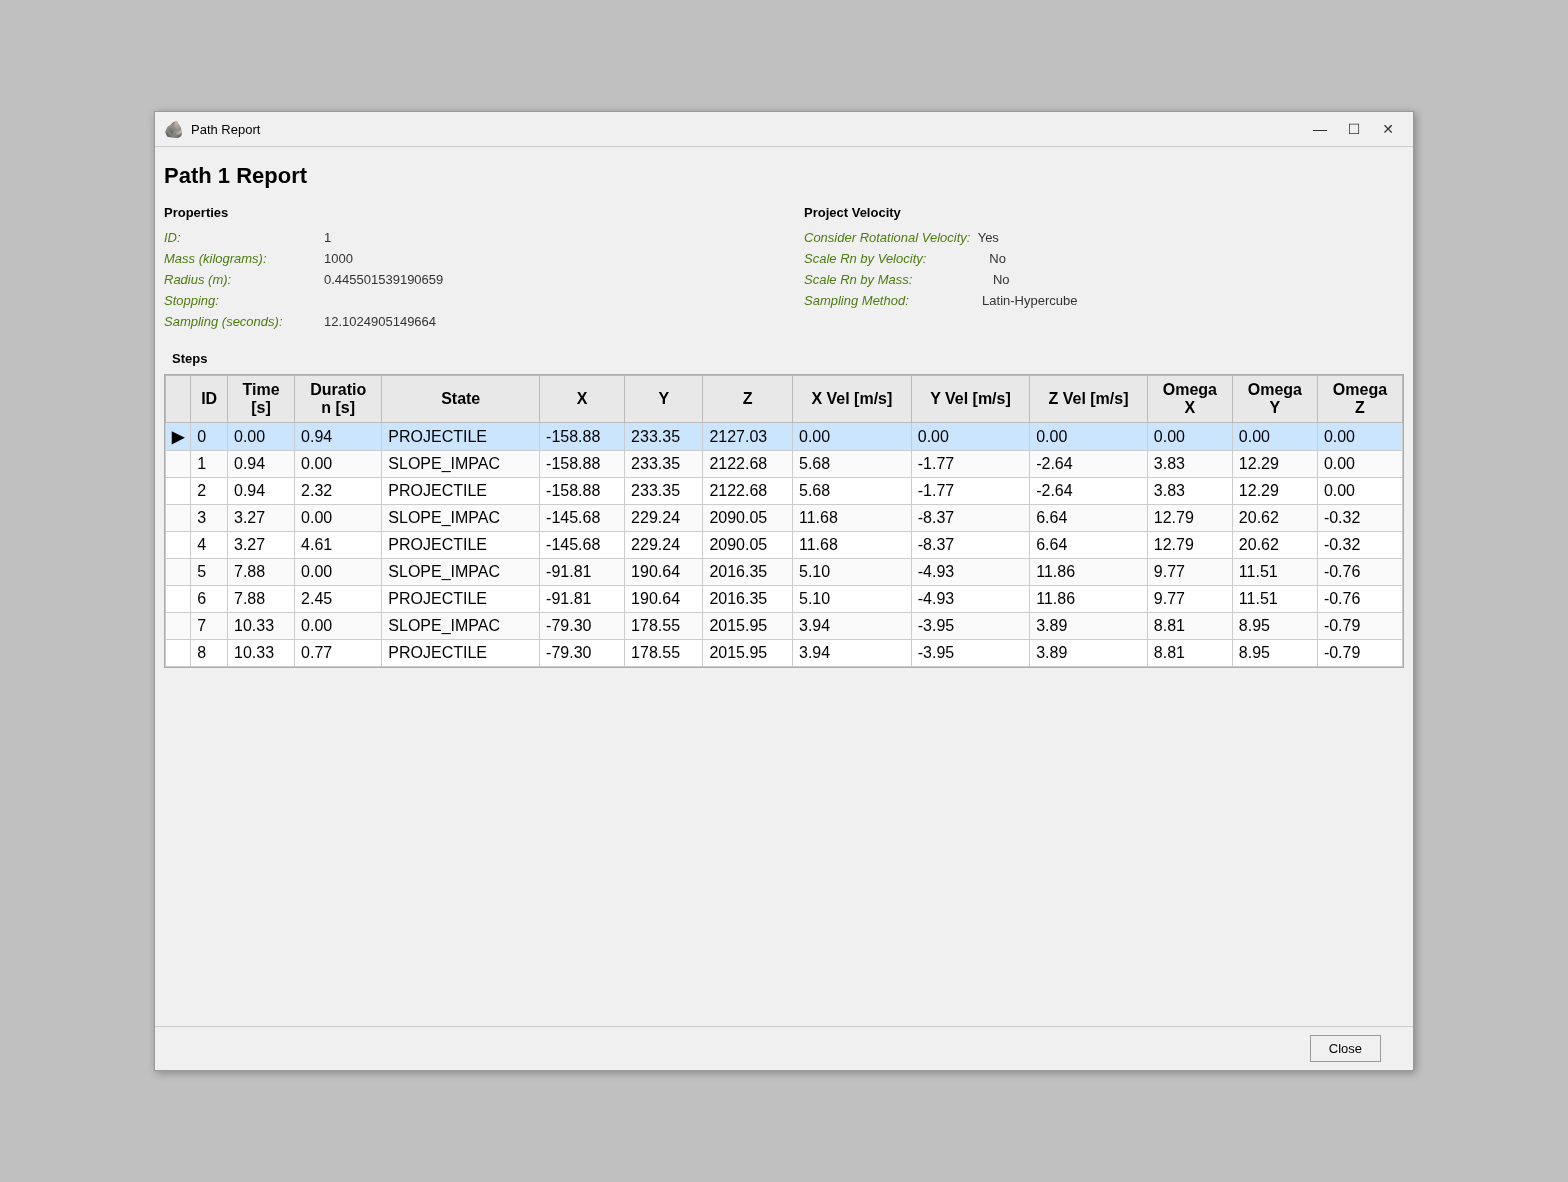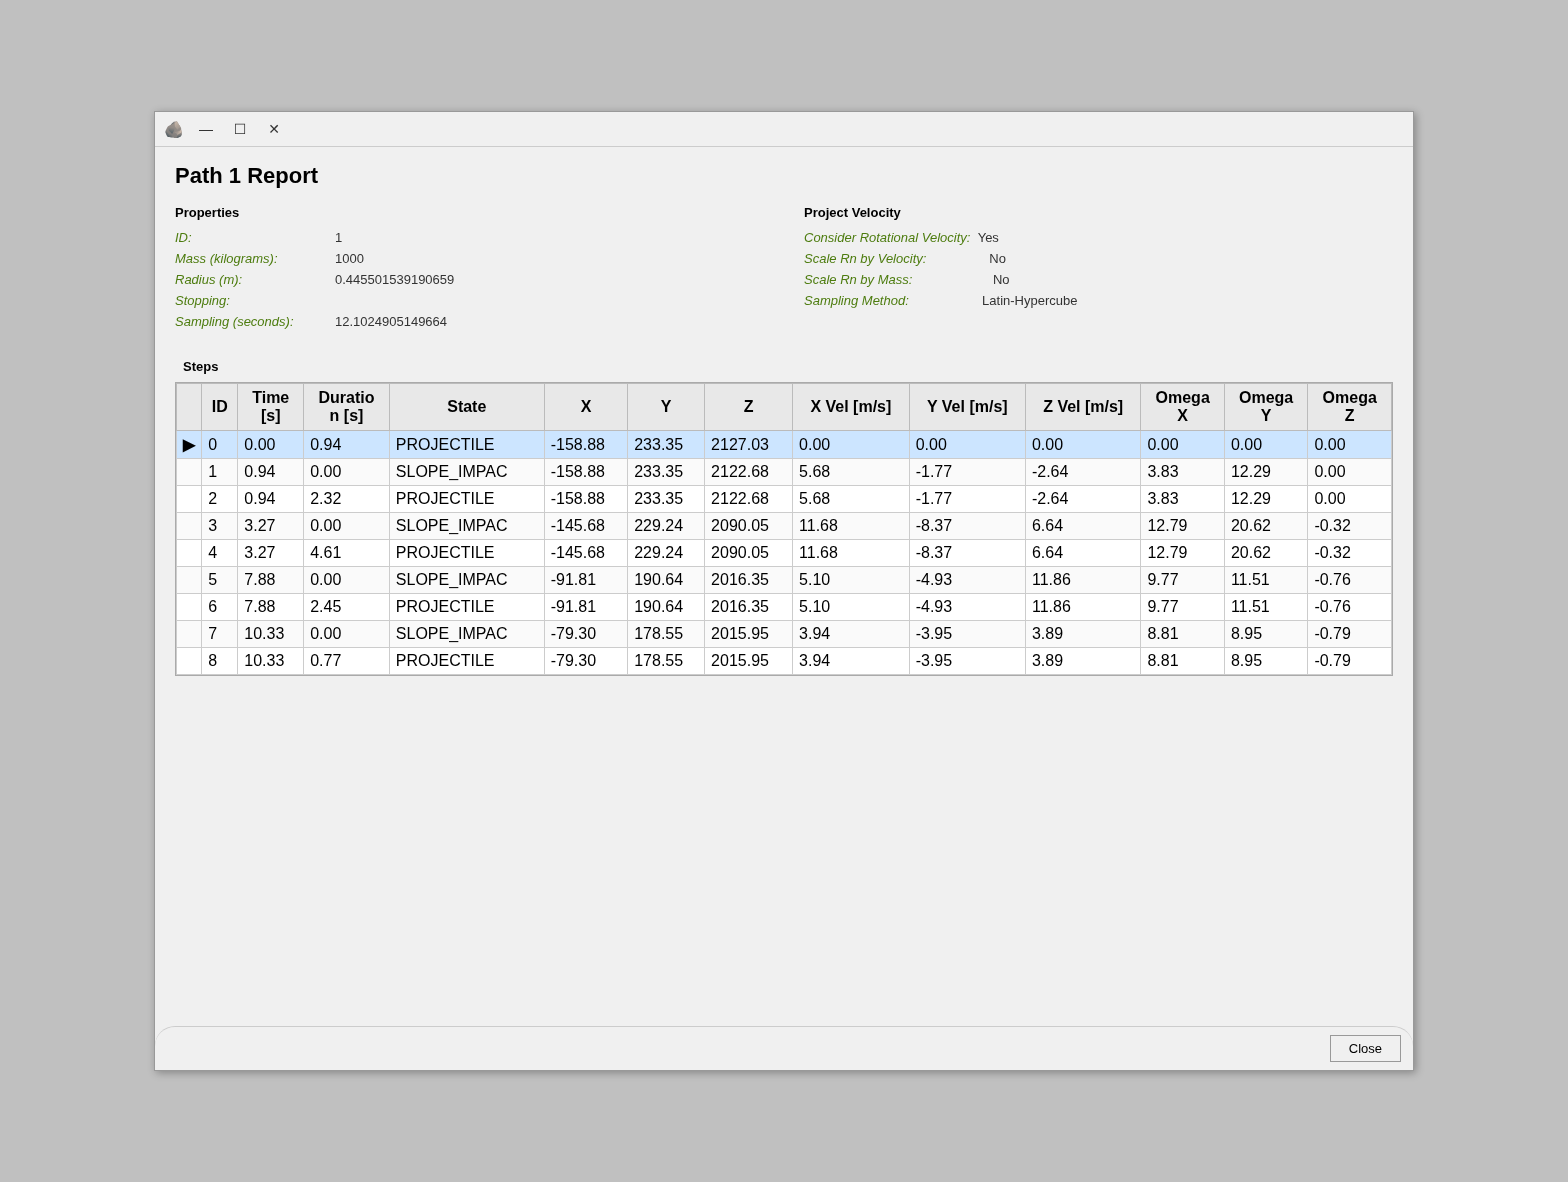--- a/index.html
+++ b/index.html
@@ -51,33 +51,33 @@
       background: #f0f0f0;
       border: none;
       cursor: pointer;
       display: flex;
       align-items: center;
       justify-content: center;
       font-size: 14px;
       color: #333;
     }
     .content {
-      padding: 16px 20px;
+      padding: 16px 9px;
       flex: 1;
       overflow: auto;
     }
     .page-title {
       font-size: 22px;
       font-weight: bold;
       margin-bottom: 16px;
     }
     .props-row {
       display: flex;
       gap: 40px;
-      margin-bottom: 24px;
+      margin-bottom: 16px;
     }
     .props-section {
       flex: 1;
     }
     .props-section h3 {
       font-size: 13px;
       font-weight: bold;
       margin-bottom: 10px;
     }
     .prop-item {
@@ -136,41 +136,41 @@
       background: #ffffff;
     }
     .row-selector {
       width: 18px;
       text-align: center;
       padding: 0;
     }
     .footer {
       display: flex;
       justify-content: flex-end;
-      padding: 8px 12px;
+      padding: 8px 32px;
       border-top: 1px solid #ccc;
-      border-radius: 20px;
     }
     .close-button {
       padding: 5px 18px;
       background: #f0f0f0;
       border: 1px solid #999;
       cursor: pointer;
       font-size: 13px;
     }
   </style>
 </head>
 <body>
 
 <div class="window">
 
   <div class="title-bar">
     <div class="title-bar-icon">
       <span style="font-size:16px;">🪨</span>
     </div>
+    <span class="title-bar-text">Path Report</span>
     <div class="title-bar-controls">
       <button class="title-bar-btn">—</button>
       <button class="title-bar-btn">☐</button>
       <button class="title-bar-btn close-btn">✕</button>
     </div>
   </div>
 
   <div class="content">
     <div class="page-title">Path 1 Report</div>
 

